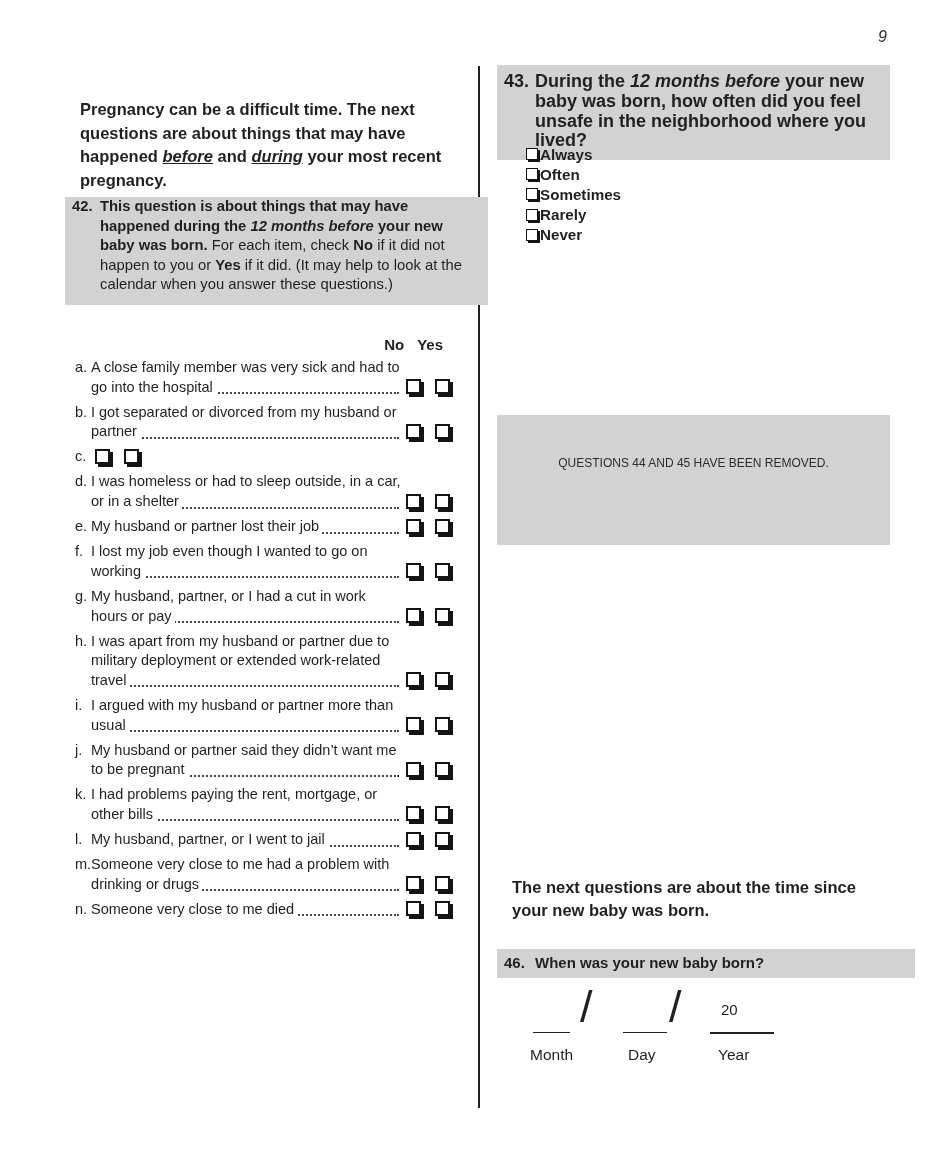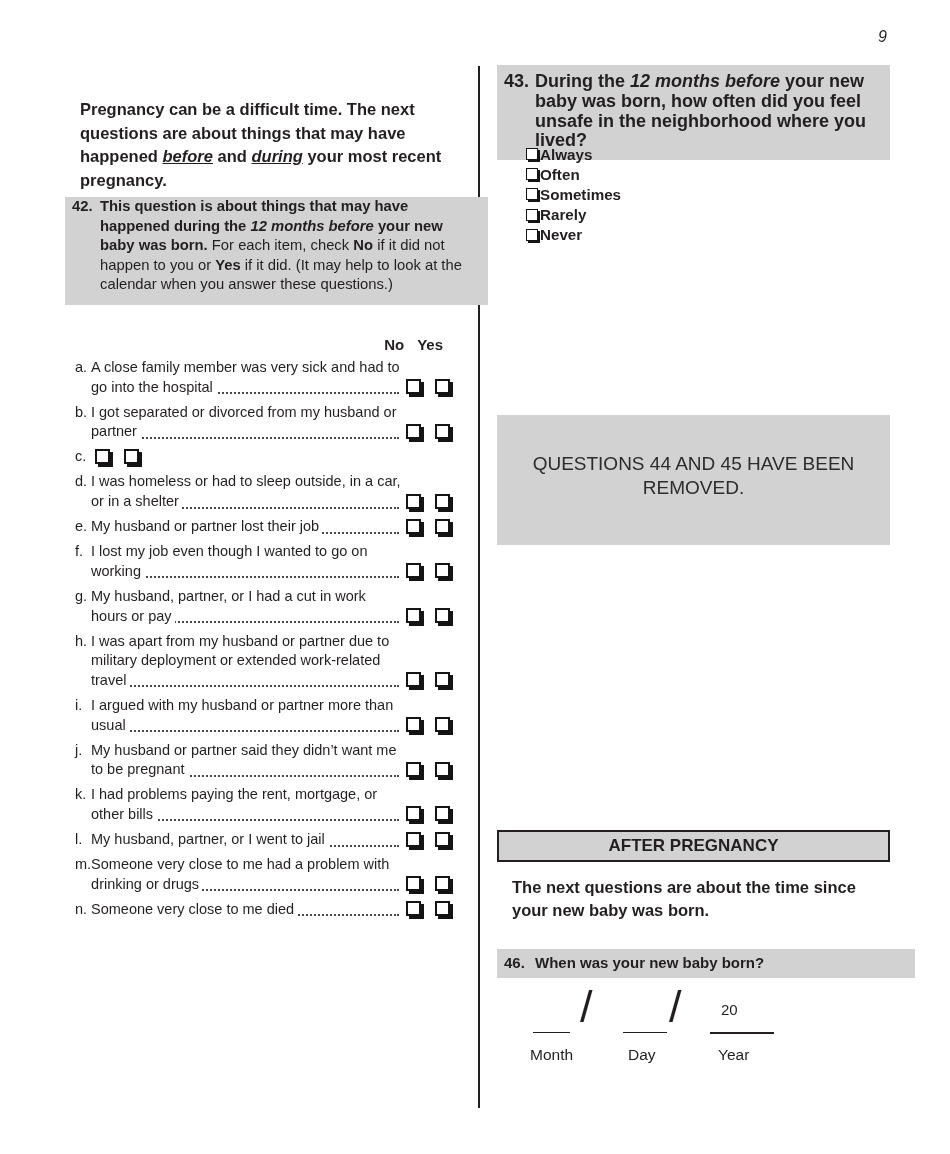--- a/index.html
+++ b/index.html
@@ -46,21 +46,21 @@
   .q43-box .qnum { width:31px; flex:0 0 31px; }
 
   .options { position:absolute; left:497px; top:144px; padding-left:29px;font-weight:bold; }
   .opt { display:flex; align-items:center; height:20.2px; }
   .ocb { width:12px; height:12px; border:1.9px solid #161314; background:#fff;
          box-shadow:2px 2px 0 #161314; display:inline-block; margin-right:2px; flex:0 0 12px; }
   .olabel { font-size:15.2px; }
 
   .removed-box { position:absolute; left:497px; top:415px; width:393px; height:130px;
                  background:#d2d2d2; text-align:center; padding-top:37px;
-                 font-size:19px; line-height:23.5px; color:#2e2b2c; }
+                 font-size:12px; line-height:23.5px; color:#2e2b2c; }
 
   .ap-header { position:absolute; left:497px; top:830px; width:393px; height:32px;
                background:#d2d2d2; border:2px solid #231f20; text-align:center;
                font-weight:bold; font-size:17px; line-height:28px; }
 
   .ap-intro { position:absolute; left:497px; top:876px; width:360px; padding-left:15px;
               font-weight:bold; font-size:16.5px; line-height:23px; }
 
   .q46-box { position:absolute; left:497px; top:949px; width:418px; padding:5px 6px 6px 7px;
              font-size:15px; line-height:18px; font-weight:bold; }
@@ -259,21 +259,20 @@
   <div class="opt">
     <span class="ocb"></span>
     <span class="olabel">Never</span>
   </div>
 </div>
 
   <div class="removed-box">
     <div>QUESTIONS 44 AND 45 HAVE BEEN REMOVED.</div>
   </div>
 
-  <div class="ap-header">AFTER PREGNANCY</div>
 
   <p class="ap-intro">The next questions are about the time since your new baby was born.</p>
 
   <div class="qbox q46-box">
     <span class="qnum">46.</span>
     <span class="qtext b">When was your new baby born?</span>
   </div>
 
   <div class="date-row">
     <div class="blank month"></div>

